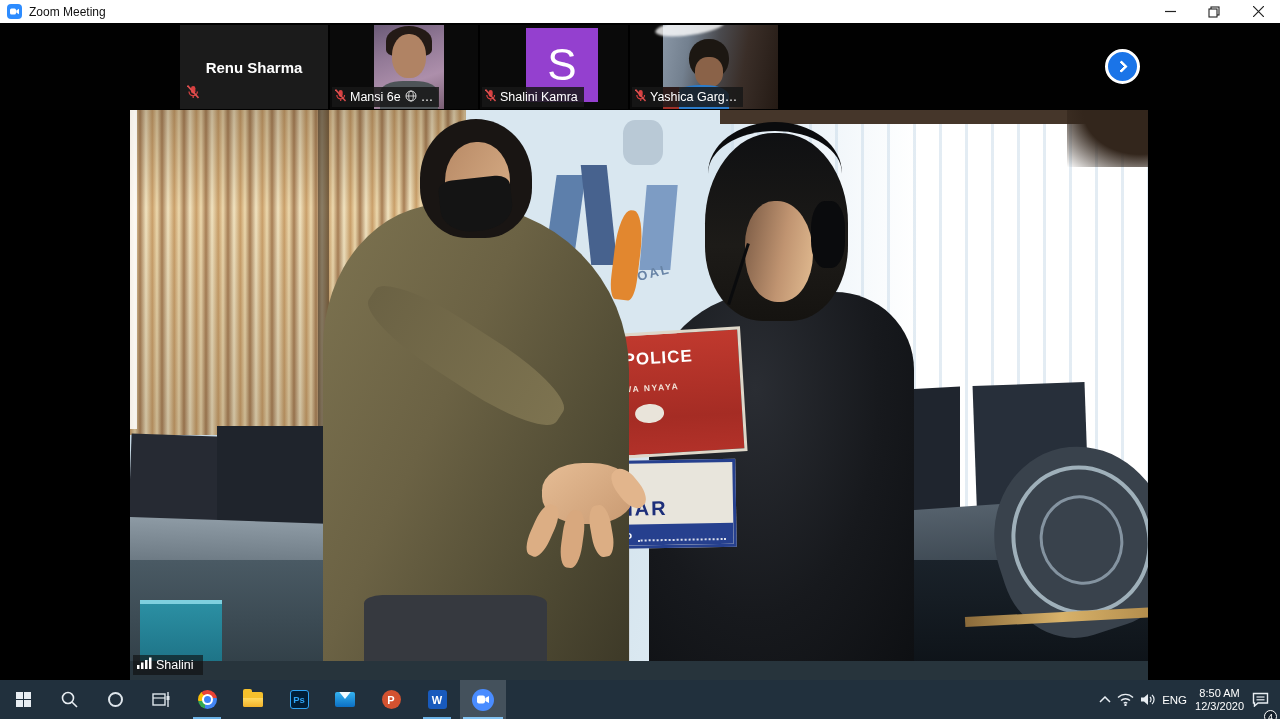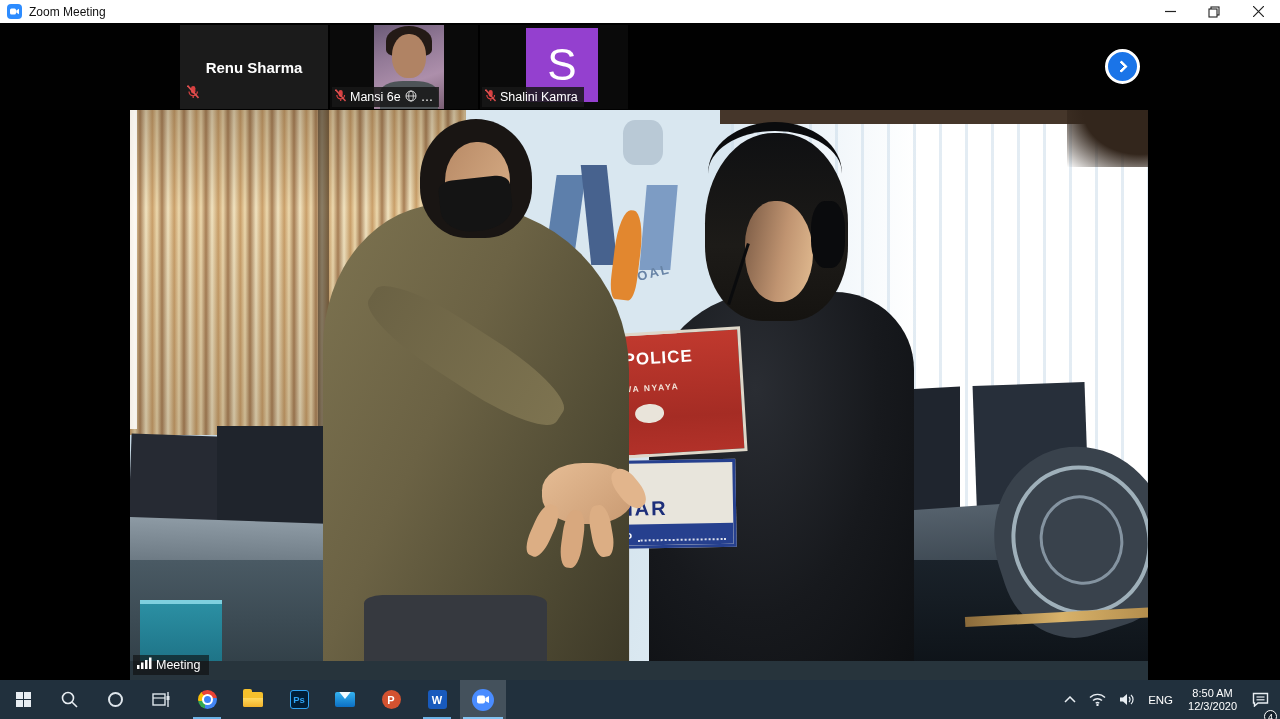--- a/index.html
+++ b/index.html
@@ -224,21 +224,21 @@
              border-radius:2px; overflow:hidden; }
   .ic-mail:before { content:""; position:absolute; left:-3px; top:-9px; width:26px; height:16px;
                     background:#fff; transform:rotate(0deg); clip-path:polygon(0 0,50% 100%,100% 0); opacity:.95; }
   .ic-ppt { width:19px; height:19px; border-radius:50%; background:#d35230; color:#fff; font-weight:bold;
             font-size:11px; display:flex; align-items:center; justify-content:center; }
   .ic-word { width:19px; height:19px; border-radius:3px; background:#185abd; color:#fff; font-weight:bold;
              font-size:11px; display:flex; align-items:center; justify-content:center; }
   .ic-zoomcam { width:22px; height:22px; border-radius:50%; background:#4a8cff;
                 display:flex; align-items:center; justify-content:center; }
 
-  .tray { margin-left:auto; display:flex; align-items:center; gap:7px; padding-right:8px; color:#fff; }
+  .tray { margin-left:auto; display:flex; align-items:center; padding-right:8px; color:#fff; }
   .tray-item { display:flex; align-items:center; justify-content:center; padding:0 3px; height:100%; }
   .tray-lang { font-size:11.5px; }
   .tray-clock { text-align:center; font-size:11px; line-height:13px; padding:0 5px; }
   .tray-action { position:relative; }
   .badge { position:absolute; right:-5px; bottom:-4px; width:13px; height:13px; border-radius:50%;
            background:#15202b; border:1px solid #fff; color:#fff; font-size:9px;
            display:flex; align-items:center; justify-content:center; }
 </style>
 </head>
 <body>
@@ -325,20 +325,40 @@
                 <path d="M2 6.5 a4.2 4.2 0 0 0 8.4 0" stroke="#d84040" stroke-width="1.3" fill="none"></path>
                 <line x1="6.2" y1="11" x2="6.2" y2="13" stroke="#d84040" stroke-width="1.3"></line>
                 <line x1="0.5" y1="0.5" x2="11.5" y2="13" stroke="#e05050" stroke-width="1.6"></line>
               </svg>
           </span>
           <span>Shalini Kamra</span>
         </div>
       </div>
 
 
+      <div class="tile video">
+        <div class="v-yashica">
+          <div class="streak"></div>
+          <div class="hair"></div>
+          <div class="face"></div>
+          <div class="shirt"></div>
+          <div class="red"></div>
+        </div>
+        <div class="tile-label">
+          <span>
+            <svg width="11" height="13" viewBox="0 0 12 14">
+                <rect x="4" y="1" width="4.4" height="7.5" rx="2.2" fill="#d84040"></rect>
+                <path d="M2 6.5 a4.2 4.2 0 0 0 8.4 0" stroke="#d84040" stroke-width="1.3" fill="none"></path>
+                <line x1="6.2" y1="11" x2="6.2" y2="13" stroke="#d84040" stroke-width="1.3"></line>
+                <line x1="0.5" y1="0.5" x2="11.5" y2="13" stroke="#e05050" stroke-width="1.6"></line>
+              </svg>
+          </span>
+          <span>Yashica Garg…</span>
+        </div>
+      </div>
     </div>
 
     <div class="next-btn">
       <span class="next-chevron"></span>
     </div>
   </div>
 
   <div class="main-video">
     <div class="ph-left-light"></div>
     <div class="ph-curtains"></div>
@@ -429,21 +449,21 @@
 
     <div class="speaker-label">
       <span>
         <svg width="15" height="12" viewBox="0 0 15 12">
             <rect x="0" y="8" width="2.5" height="4" fill="#fff"></rect>
             <rect x="4" y="5.5" width="2.5" height="6.5" fill="#fff"></rect>
             <rect x="8" y="3" width="2.5" height="9" fill="#fff"></rect>
             <rect x="12" y="0.5" width="2.5" height="11.5" fill="#fff"></rect>
           </svg>
       </span>
-      <span>Meeting</span>
+      <span>Shalini</span>
     </div>
   </div>
 
   <div class="taskbar">
     <div class="tb-btn">
       <span class="ic-start">
           <span></span>
           <span></span>
           <span></span>
           <span></span>

